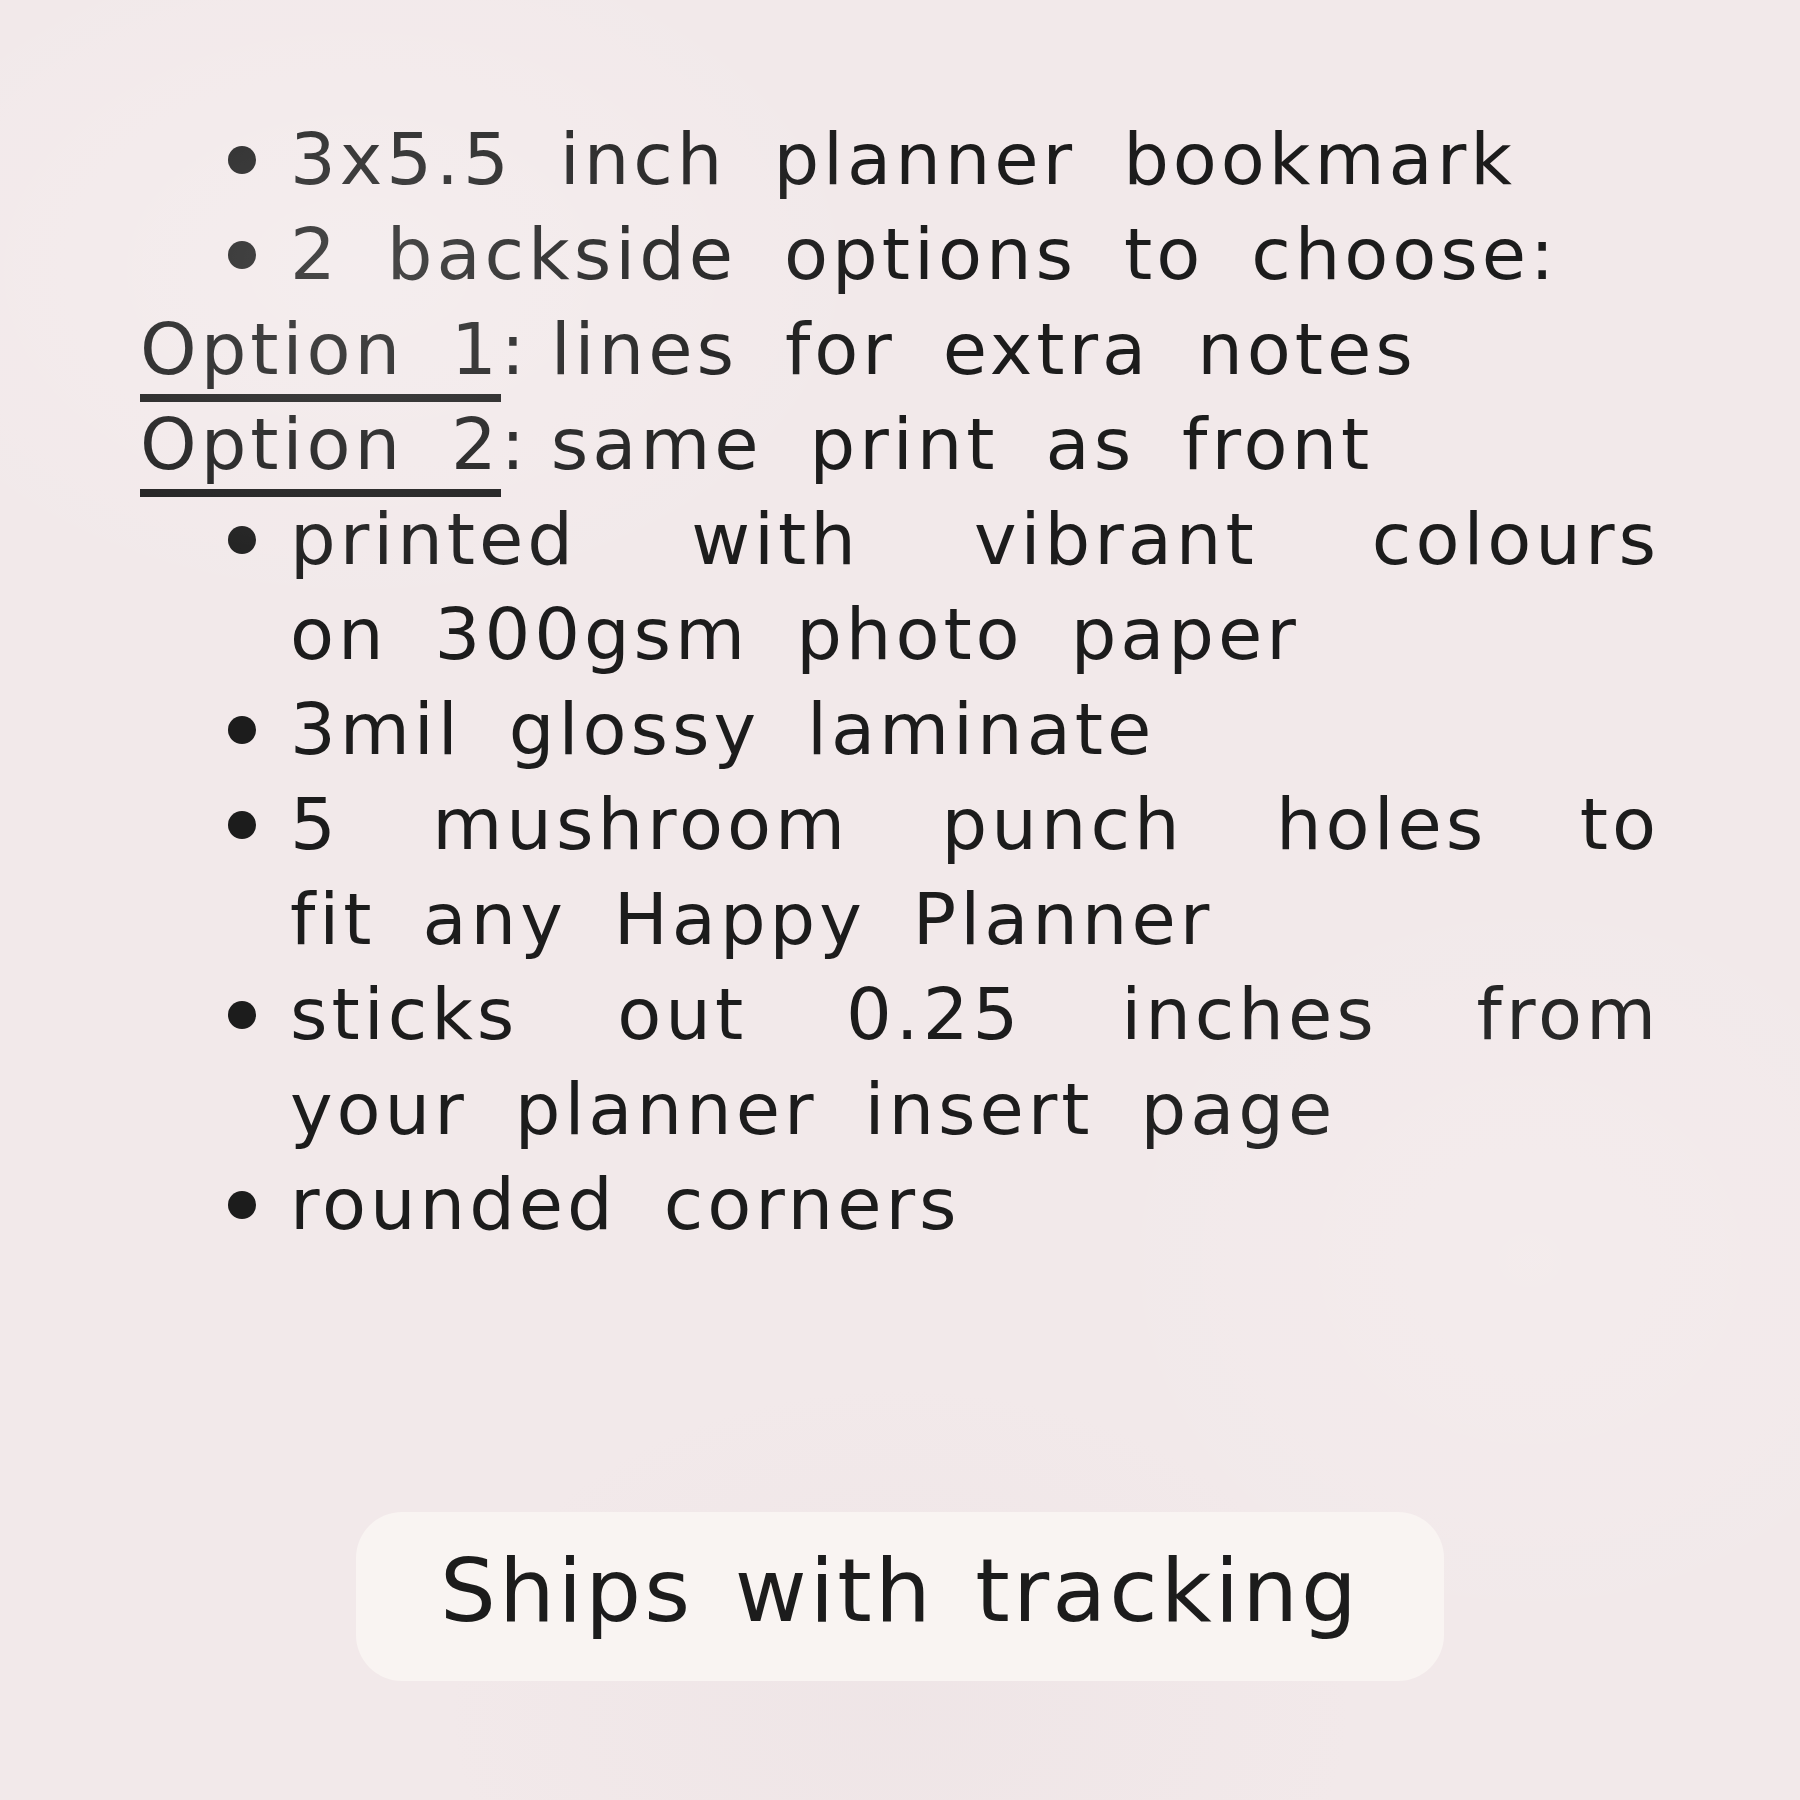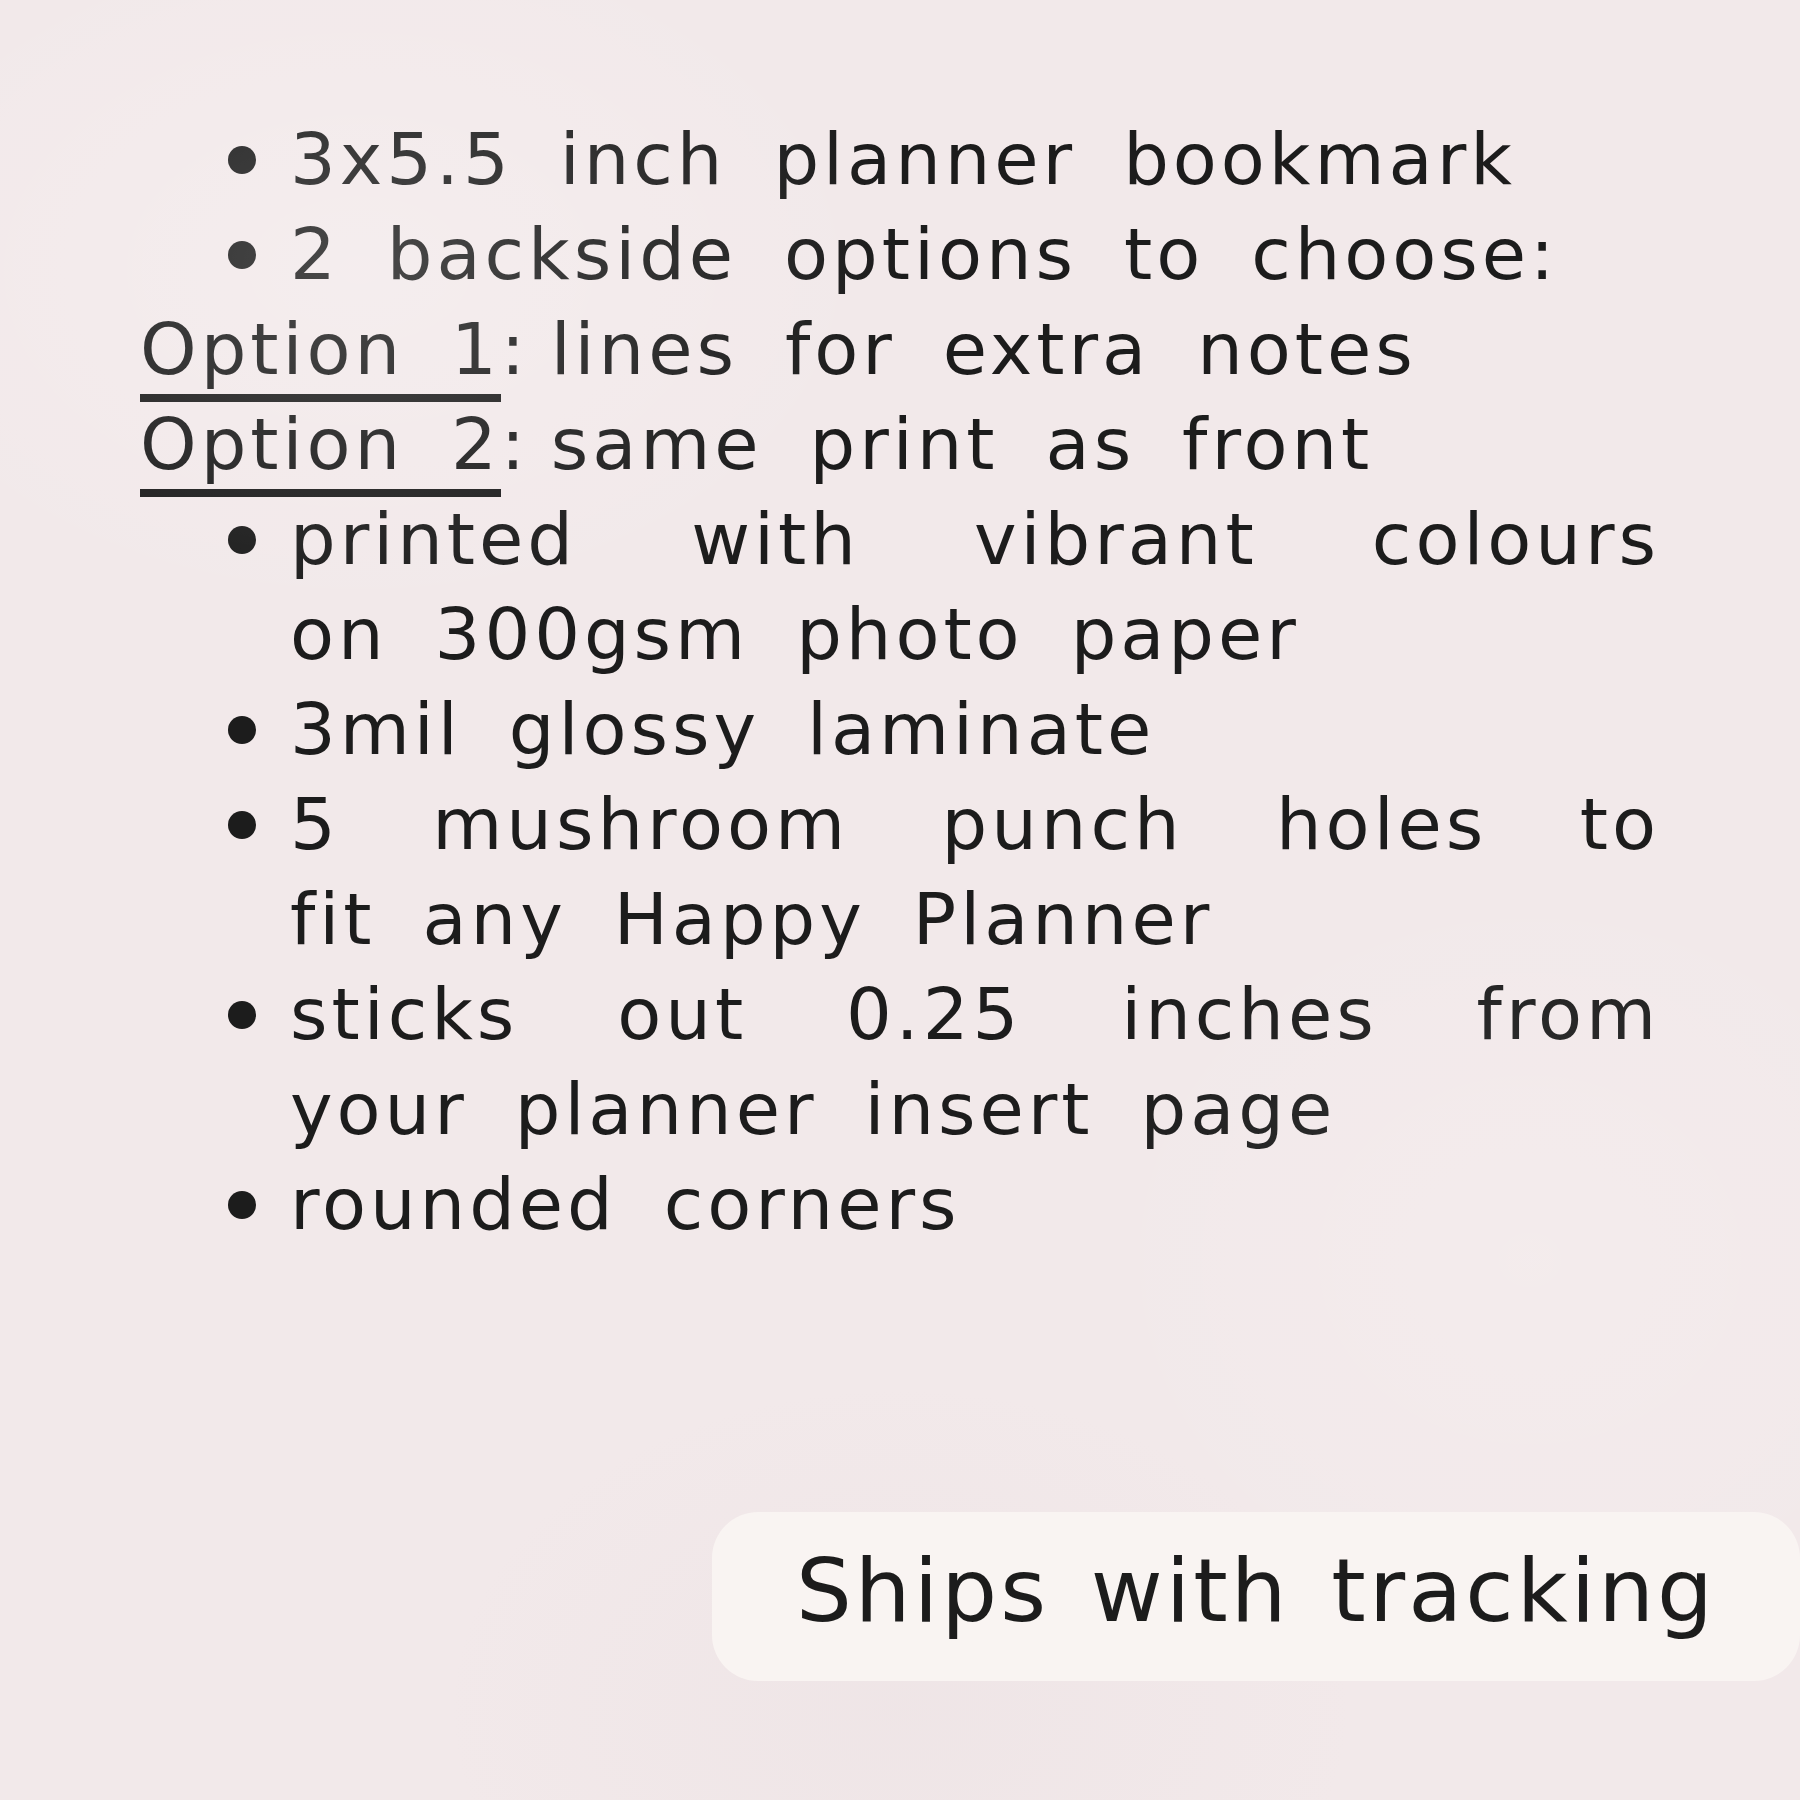--- a/index.html
+++ b/index.html
@@ -54,21 +54,21 @@
     border-bottom: 8px solid #1c1c1c;
     padding-bottom: 3px;
   }
   .opt-rest { margin-left: 0.30em; }
   .badge-row {
     position: absolute;
     left: 0;
     right: 0;
     top: 1512px;
     display: flex;
-    justify-content: flex-end;
+    justify-content: center;
     z-index: 2;
   }
   .badge {
     background: #f9f4f2;
     border-radius: 46px;
     padding: 28px 84px 40px 84px;
     font-size: 88px;
     line-height: 1.15;
     letter-spacing: 0.035em;
     word-spacing: 0.12em;

